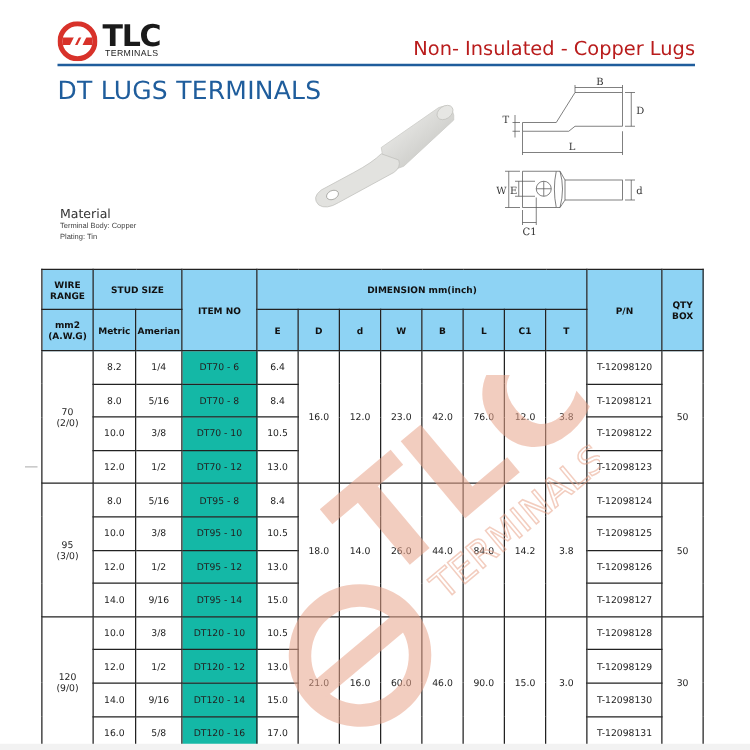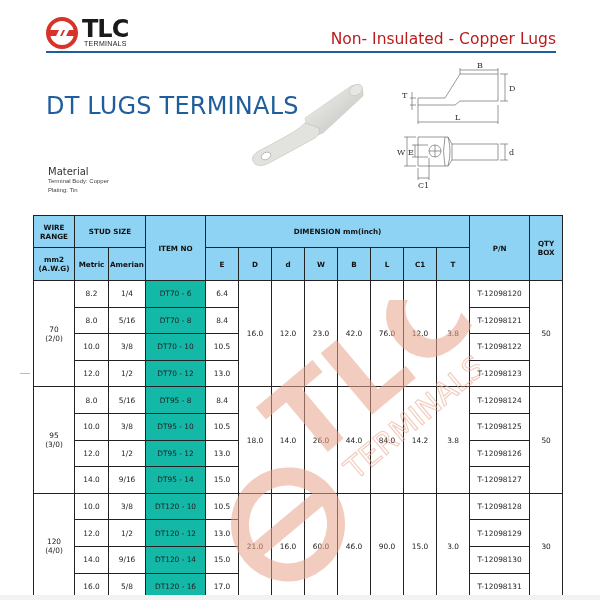--- a/index.html
+++ b/index.html
@@ -8,21 +8,21 @@
 
   .logo { position: absolute; left: 46px; top: 17px; display: flex; align-items: center; }
   .logo-mark { width: 32px; height: 32px; }
   .logo-text { margin-left: 4px; display: flex; flex-direction: column; }
   .logo-tlc { font-family: "DejaVu Sans", sans-serif; font-weight: bold; font-size: 24px; line-height: 22px; letter-spacing: -1px; color: #1a1a1a; }
   .logo-sub { font-size: 7px; line-height: 8px; letter-spacing: 0.3px; color: #222; margin-left: 2px; }
 
   .header-title { position: absolute; right: 44px; top: 30px; font-family: "DejaVu Sans", sans-serif; font-size: 15.5px; color: #b91c1c; }
   .header-rule { position: absolute; left: 46px; right: 44px; top: 51px; height: 2px; background: #1f5d9c; }
 
-  .page-title { position: absolute; left: 46px; top: 60px; font-family: "DejaVu Sans", sans-serif; font-size: 24px; color: #1f5d9c; letter-spacing: 0.2px; margin-top: 32px; }
+  .page-title { position: absolute; left: 46px; top: 60px; font-family: "DejaVu Sans", sans-serif; font-size: 20px; color: #1f5d9c; letter-spacing: 0.2px; }
 
   .product-photo { position: absolute; left: 243px; top: 78px; width: 130px; height: 95px; }
 
   .drawing { position: absolute; left: 390px; top: 58px; width: 180px; height: 140px; }
 
   .material { position: absolute; left: 48px; top: 166px; }
   .material-title { font-family: "DejaVu Sans", sans-serif; font-size: 10px; color: #333; }
   .material-line { font-size: 6px; color: #444; line-height: 9px; }
 
   table.spec { position: absolute; left: 33px; top: 215px; width: 530px; border-collapse: collapse; table-layout: fixed; font-family: "DejaVu Sans", sans-serif; }
@@ -238,21 +238,21 @@
     </tr>
     <tr>
       <td>14.0</td>
       <td>9/16</td>
       <td class="item">DT95 - 14</td>
       <td>15.0</td>
       <td class="pn">T-12098127</td>
     </tr>
 
     <tr>
-      <td rowspan="4"><span>120</span><br><span>(4/0)</span></td>
+      <td rowspan="4"><span>120</span><br><span>(9/0)</span></td>
       <td>10.0</td>
       <td>3/8</td>
       <td class="item">DT120 - 10</td>
       <td>10.5</td>
       <td rowspan="4">21.0</td>
       <td rowspan="4">16.0</td>
       <td rowspan="4">60.0</td>
       <td rowspan="4">46.0</td>
       <td rowspan="4">90.0</td>
       <td rowspan="4">15.0</td>

